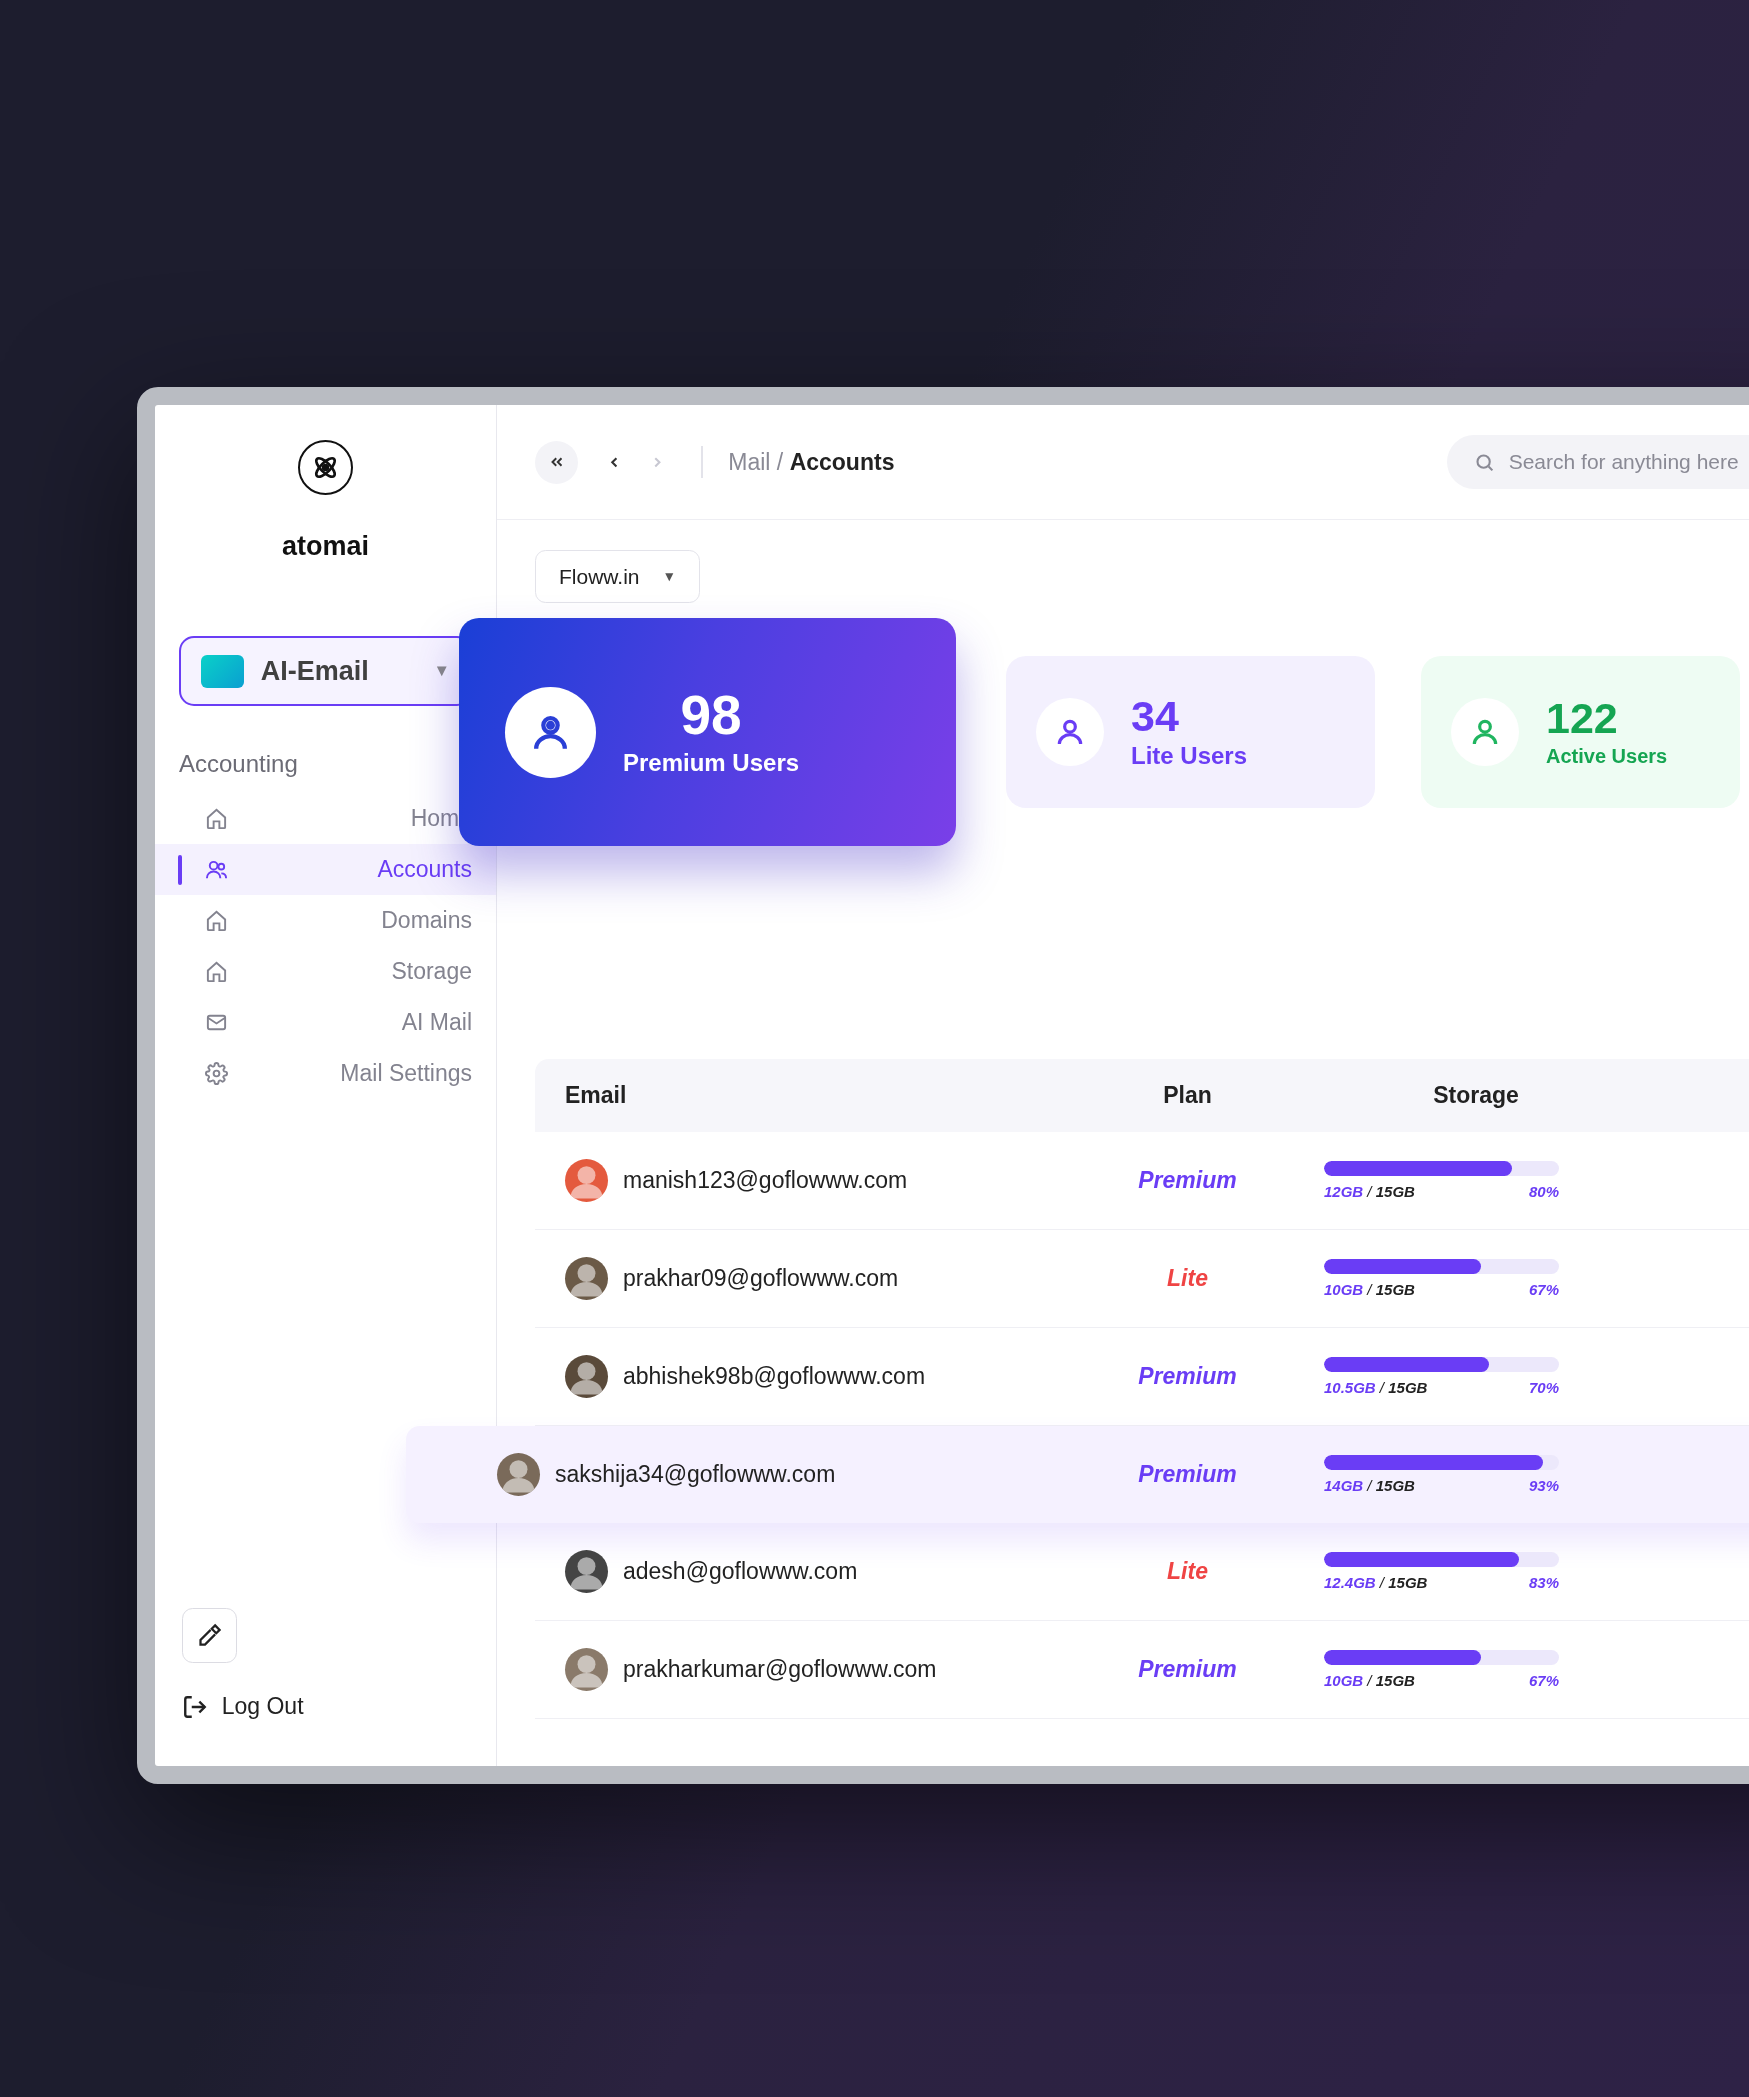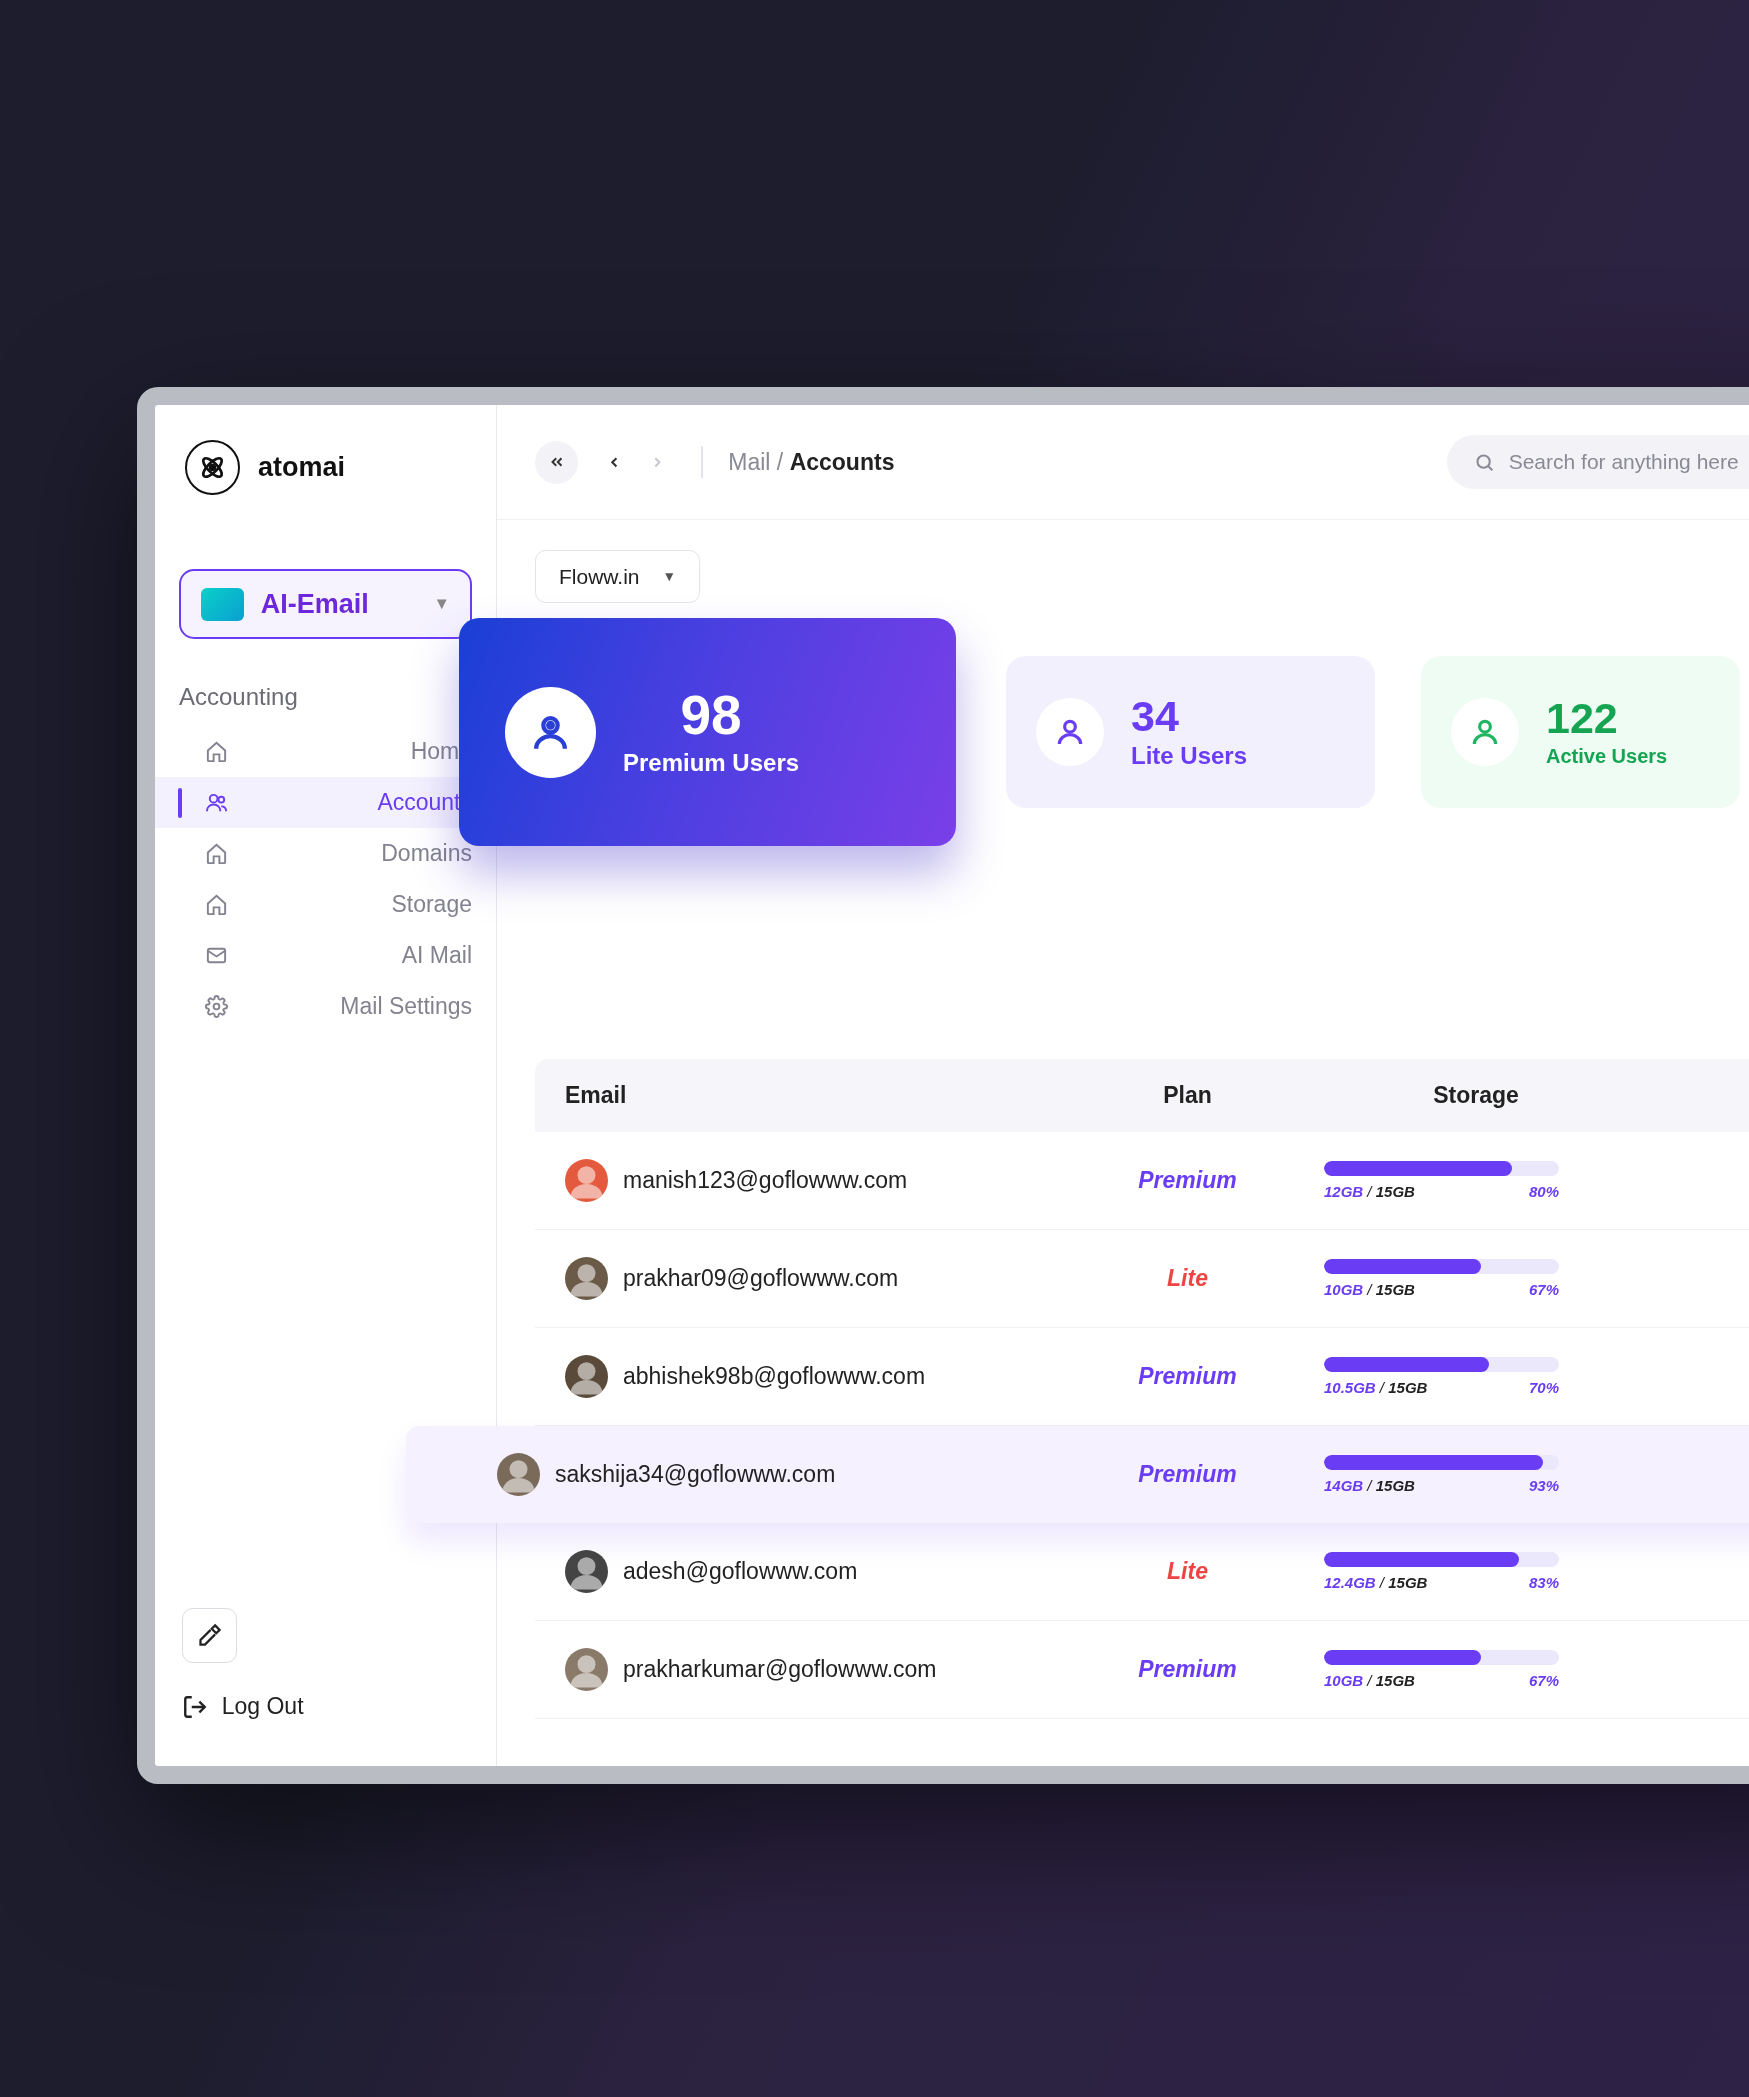--- a/index.html
+++ b/index.html
@@ -36,22 +36,23 @@
   .sidebar {
     flex: 0 0 342px;
     border-right: 1.1px solid #e8e8ee;
     display: flex;
     flex-direction: column;
     position: relative;
   }
   .brand {
     display: flex;
     align-items: center;
-    gap: 18px;
+    gap: 36px;
     padding: 35px 30px 30px 30px;
+    flex-direction: column;
   }
   .brand-logo {
     width: 55px; height: 55px;
     border: 2.7px solid #111;
     border-radius: 50%;
     display: flex; align-items: center; justify-content: center;
   }
   .brand-name {
     font-size: 27px;
     font-weight: 600;
@@ -69,21 +70,21 @@
     gap: 16.7px;
   }
   .product-switch .thumb {
     width: 43px; height: 33px;
     background: linear-gradient(135deg,#0ad1c8,#0a9fd1);
     border-radius: 6px;
   }
   .product-switch .label {
     font-size: 27px;
     font-weight: 600;
-    color: #6d28d9;
+    color: #404040;
     flex: 1;
   }
   .product-switch .caret {
     color: #888; font-size: 16.7px;
   }
 
   .section-label {
     padding: 21px 24px 9px 24px;
     font-size: 24px;
     color: #6b6b75;

